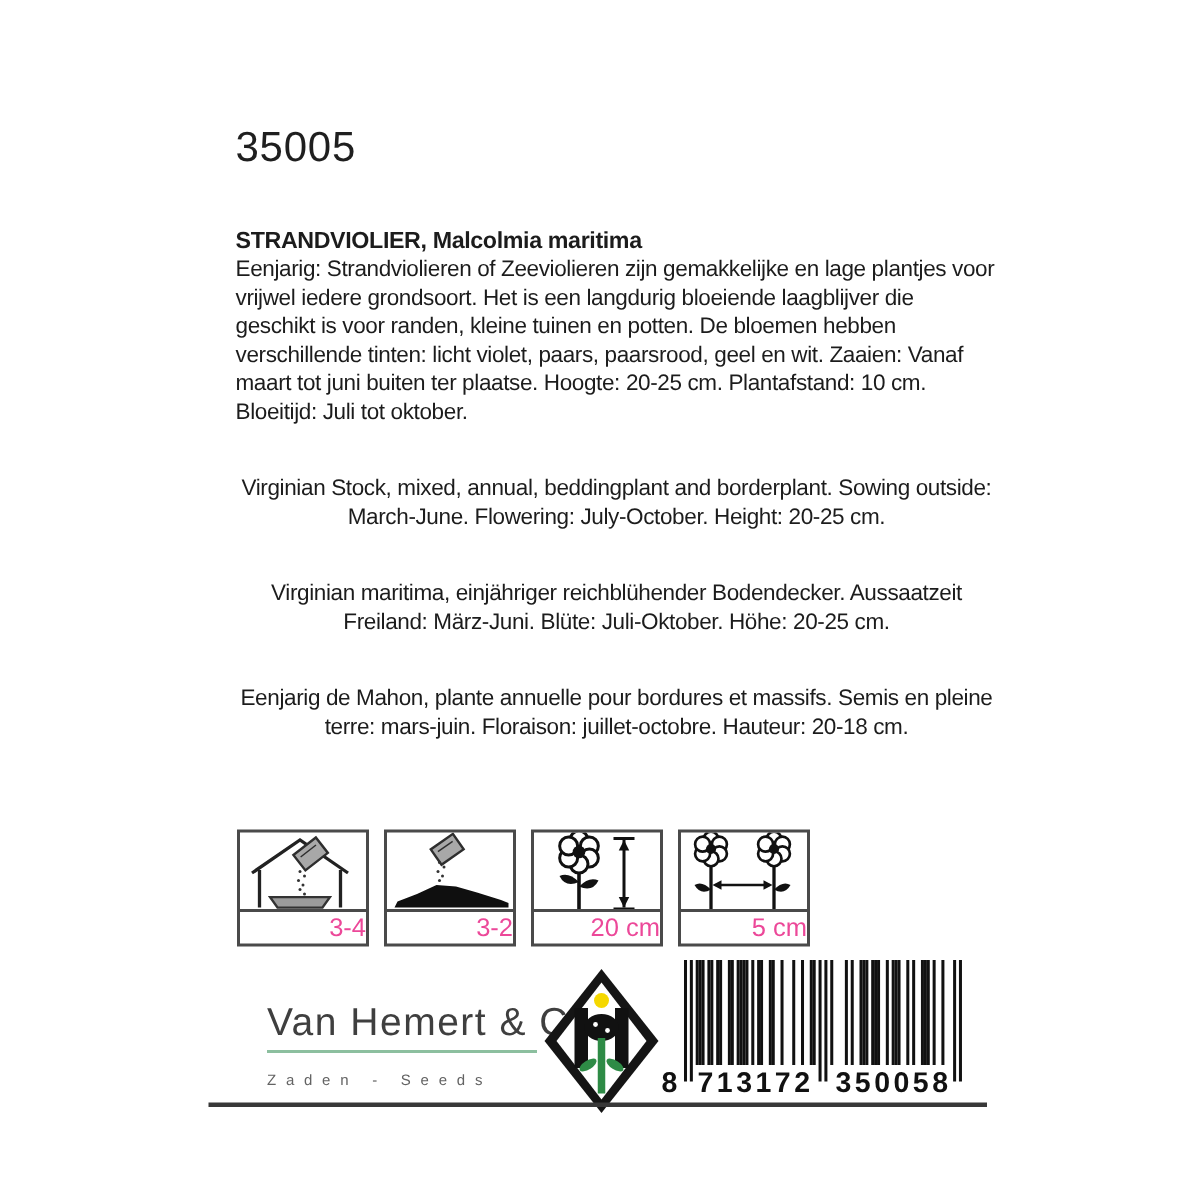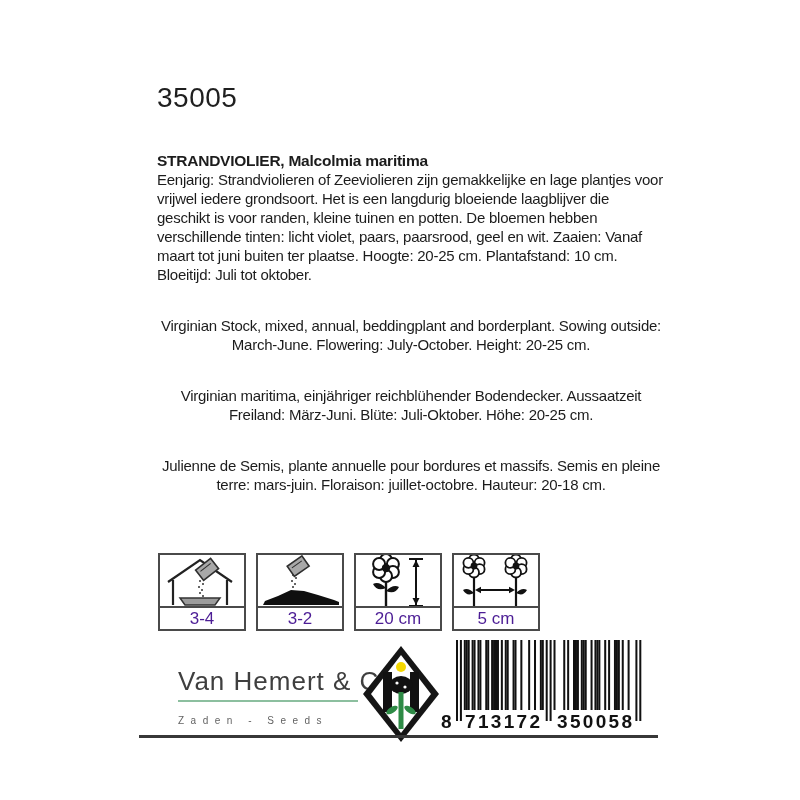--- a/index.html
+++ b/index.html
@@ -13,22 +13,22 @@
   .textblock .title{font-weight:bold;font-size:15.5px;}
   .textblock p{margin:0;}
   .textblock p + p{margin-top:32px;text-align:center;}
   .textblock .b{font-weight:normal;}
 
   .pictostrip{position:absolute;left:158px;top:553px;display:flex;gap:10px;}
   .picto{width:88px;height:78px;border:2px solid #4a4a4a;box-sizing:border-box;background:#fff;
          display:flex;flex-direction:column;}
   .picto .art{flex:1 1 auto;display:block;}
   .picto .art svg{display:block;width:100%;height:100%;}
-  .pic-label{border-top:2px solid #4a4a4a;height:22px;line-height:21px;text-align:center;
-             font-size:17px;color:#4c1d95;}
+  .pic-label{border-top:2px solid #4a4a4a;height:22px;line-height:21px;text-align:right;
+             font-size:17px;color:#ec4899;}
 
   .brandblock{position:absolute;left:178px;top:666px;}
   .brand-name{font-size:26px;color:#3f3f3f;letter-spacing:1px;white-space:nowrap;}
   .brand-rule{width:180px;height:2px;margin-top:3px;}
   .brand-tagline{margin-top:13px;font-size:10px;letter-spacing:6.5px;color:#636363;white-space:nowrap;}
 
   .diamond-logo{position:absolute;left:360px;top:644px;width:82px;height:100px;}
   .diamond-logo svg{display:block;width:100%;height:100%;}
 
   .barcode{position:absolute;left:438px;top:640px;width:208px;height:92px;}
@@ -43,21 +43,21 @@
 
 <div class="page">
 
   <div class="article-number">35005</div>
 
   <div class="textblock">
     <div class="title">STRANDVIOLIER, Malcolmia maritima</div>
     <p><span class="b">Eenjarig: </span><span>Strandviolieren of Zeeviolieren zijn gemakkelijke en lage plantjes voor vrijwel iedere grondsoort. Het is een langdurig bloeiende laagblijver die geschikt is voor randen, kleine tuinen en potten. De bloemen hebben verschillende tinten: licht violet, paars, paarsrood, geel en wit. </span><span class="b">Zaaien: </span><span>Vanaf maart tot juni buiten ter plaatse. </span><span class="b">Hoogte: </span><span>20-25 cm. </span><span class="b">Plantafstand: </span><span>10 cm. </span><span class="b">Bloeitijd: </span><span>Juli tot oktober.</span></p>
     <p><span class="b">Virginian Stock</span><span>, mixed, annual, beddingplant and borderplant. Sowing outside: March-June. Flowering: July-October. Height: 20-25 cm.</span></p>
     <p><span class="b">Virginian maritima</span><span>, einjähriger reichblühender Bodendecker. Aussaatzeit Freiland: März-Juni. Blüte: Juli-Oktober. Höhe: 20-25 cm.</span></p>
-    <p><span class="b">Julienne de Semis</span><span>, plante annuelle pour bordures et massifs. Semis en pleine terre: mars-juin. Floraison: juillet-octobre. Hauteur: 20-18 cm.</span></p>
+    <p><span class="b">Eenjarig de Mahon</span><span>, plante annuelle pour bordures et massifs. Semis en pleine terre: mars-juin. Floraison: juillet-octobre. Hauteur: 20-18 cm.</span></p>
   </div>
 
   <div class="pictostrip">
 
     <div class="picto">
       <span class="art">
         <svg viewBox="0 0 84 51">
           <polyline points="8,27 40,5 72,27" fill="none" stroke="#222" stroke-width="2.2"></polyline>
           <line x1="13" y1="25" x2="13" y2="50" stroke="#222" stroke-width="2.2"></line>
           <line x1="67" y1="25" x2="67" y2="50" stroke="#222" stroke-width="2.2"></line>

